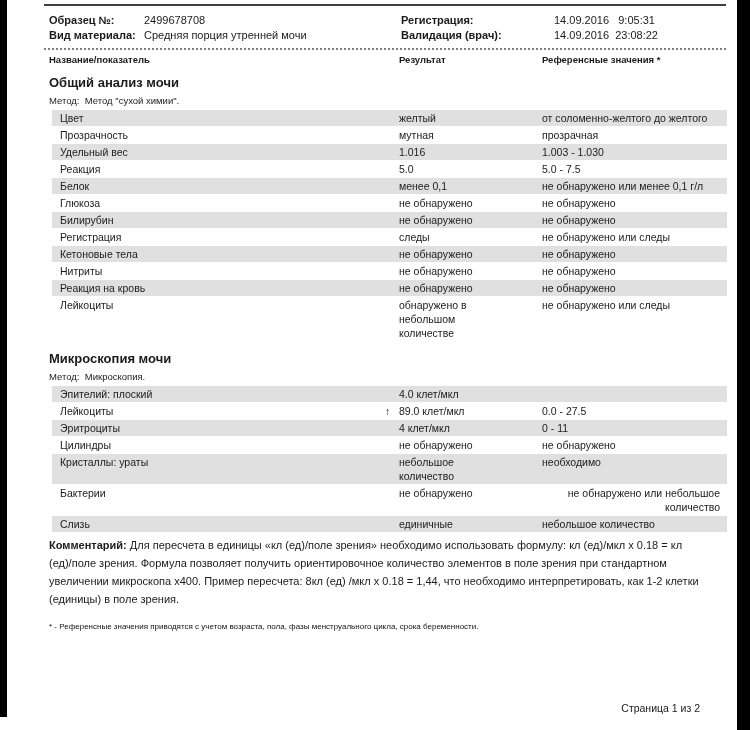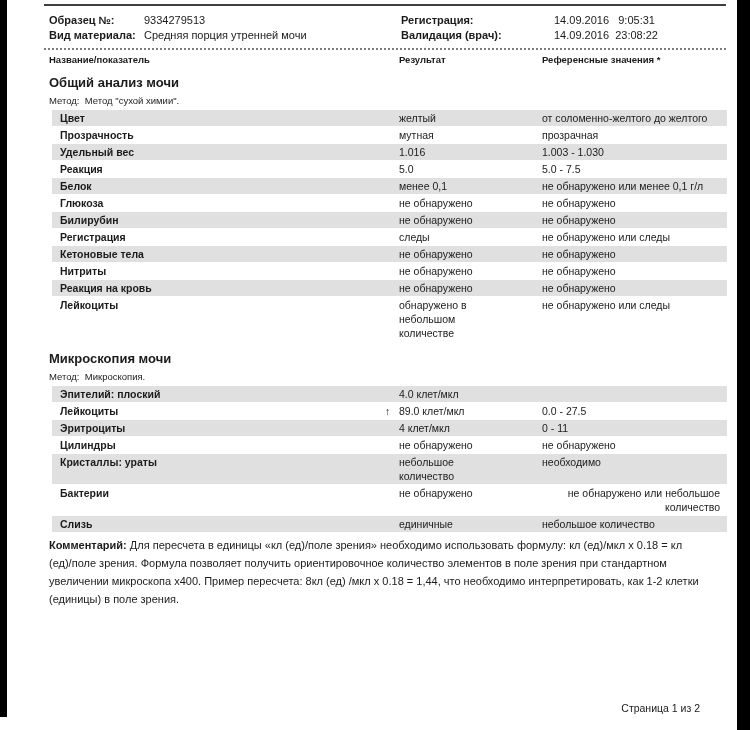--- a/index.html
+++ b/index.html
@@ -30,21 +30,21 @@
   .section-title { font-size:13px; font-weight:bold; margin:9px 0 0 5px; }
   .method-line { font-size:9.5px; margin:5px 0 4px 5px; white-space:pre; color:#222; }
 
   .rows { margin-left:8px; width:675px; }
   .row {
     display:grid; grid-template-columns:347px 143px 185px;
     font-size:10.5px; line-height:14px; padding:1px 0 1px;
     border-bottom:1px solid #ffffff;
   }
   .row.shaded { background:#e0e0e0; }
-  .cell-name { padding-left:8px;font-weight:bold; }
+  .cell-name { padding-left:8px; }
   .cell-result { position:relative; }
   .cell-result .wrap { display:inline-block; max-width:105px; vertical-align:top; }
   .cell-ref .wrap { display:inline-block; max-width:178px; vertical-align:top;text-align:right; }
   .flag { position:absolute; left:-14px; top:0; font-size:10.5px; }
 
   .comment { font-size:11px; line-height:18px; margin:3px 0 0 5px; width:650px; }
   .comment-label { font-weight:bold; }
 
   .footnote { font-size:8px; margin:14px 0 0 5px; color:#111; }
 
@@ -54,21 +54,21 @@
 <body>
 
 <div class="scan-strip-left"></div>
 <div class="scan-strip-right"></div>
 
 <div class="doc">
   <div class="top-rule"></div>
 
   <div class="header-grid">
     <span class="hdr-label">Образец №:</span>
-    <span class="hdr-val">9334279513</span>
+    <span class="hdr-val">2499678708</span>
     <span class="hdr-label">Регистрация:</span>
     <span class="hdr-val">14.09.2016   9:05:31</span>
 
     <span class="hdr-label">Вид материала:</span>
     <span class="hdr-val">Средняя порция утренней мочи</span>
     <span class="hdr-label">Валидация (врач):</span>
     <span class="hdr-val">14.09.2016  23:08:22</span>
   </div>
 
   <div class="dotted-sep"></div>
@@ -201,15 +201,16 @@
     <span class="cell-name">Слизь</span>
     <span class="cell-result"><span class="flag"></span><span class="wrap">единичные</span></span>
     <span class="cell-ref"><span class="wrap">небольшое количество</span></span>
   </div>
 </div>
   </div>
 </div>
 
   <p class="comment"><span class="comment-label">Комментарий:</span><span> Для пересчета в единицы «кл (ед)/поле зрения» необходимо использовать формулу: кл (ед)/мкл x 0.18 = кл (ед)/поле зрения. Формула позволяет получить ориентировочное количество элементов в поле зрения при стандартном увеличении микроскопа x400. Пример пересчета: 8кл (ед) /мкл x 0.18 = 1,44, что необходимо интерпретировать, как 1-2 клетки (единицы) в поле зрения.</span></p>
 
+  <p class="footnote">* - Референсные значения приводятся с учетом возраста, пола, фазы менструального цикла, срока беременности.</p>
 </div>
 
 <div class="page-footer">Страница 1 из 2</div>
 
 </body></html>

